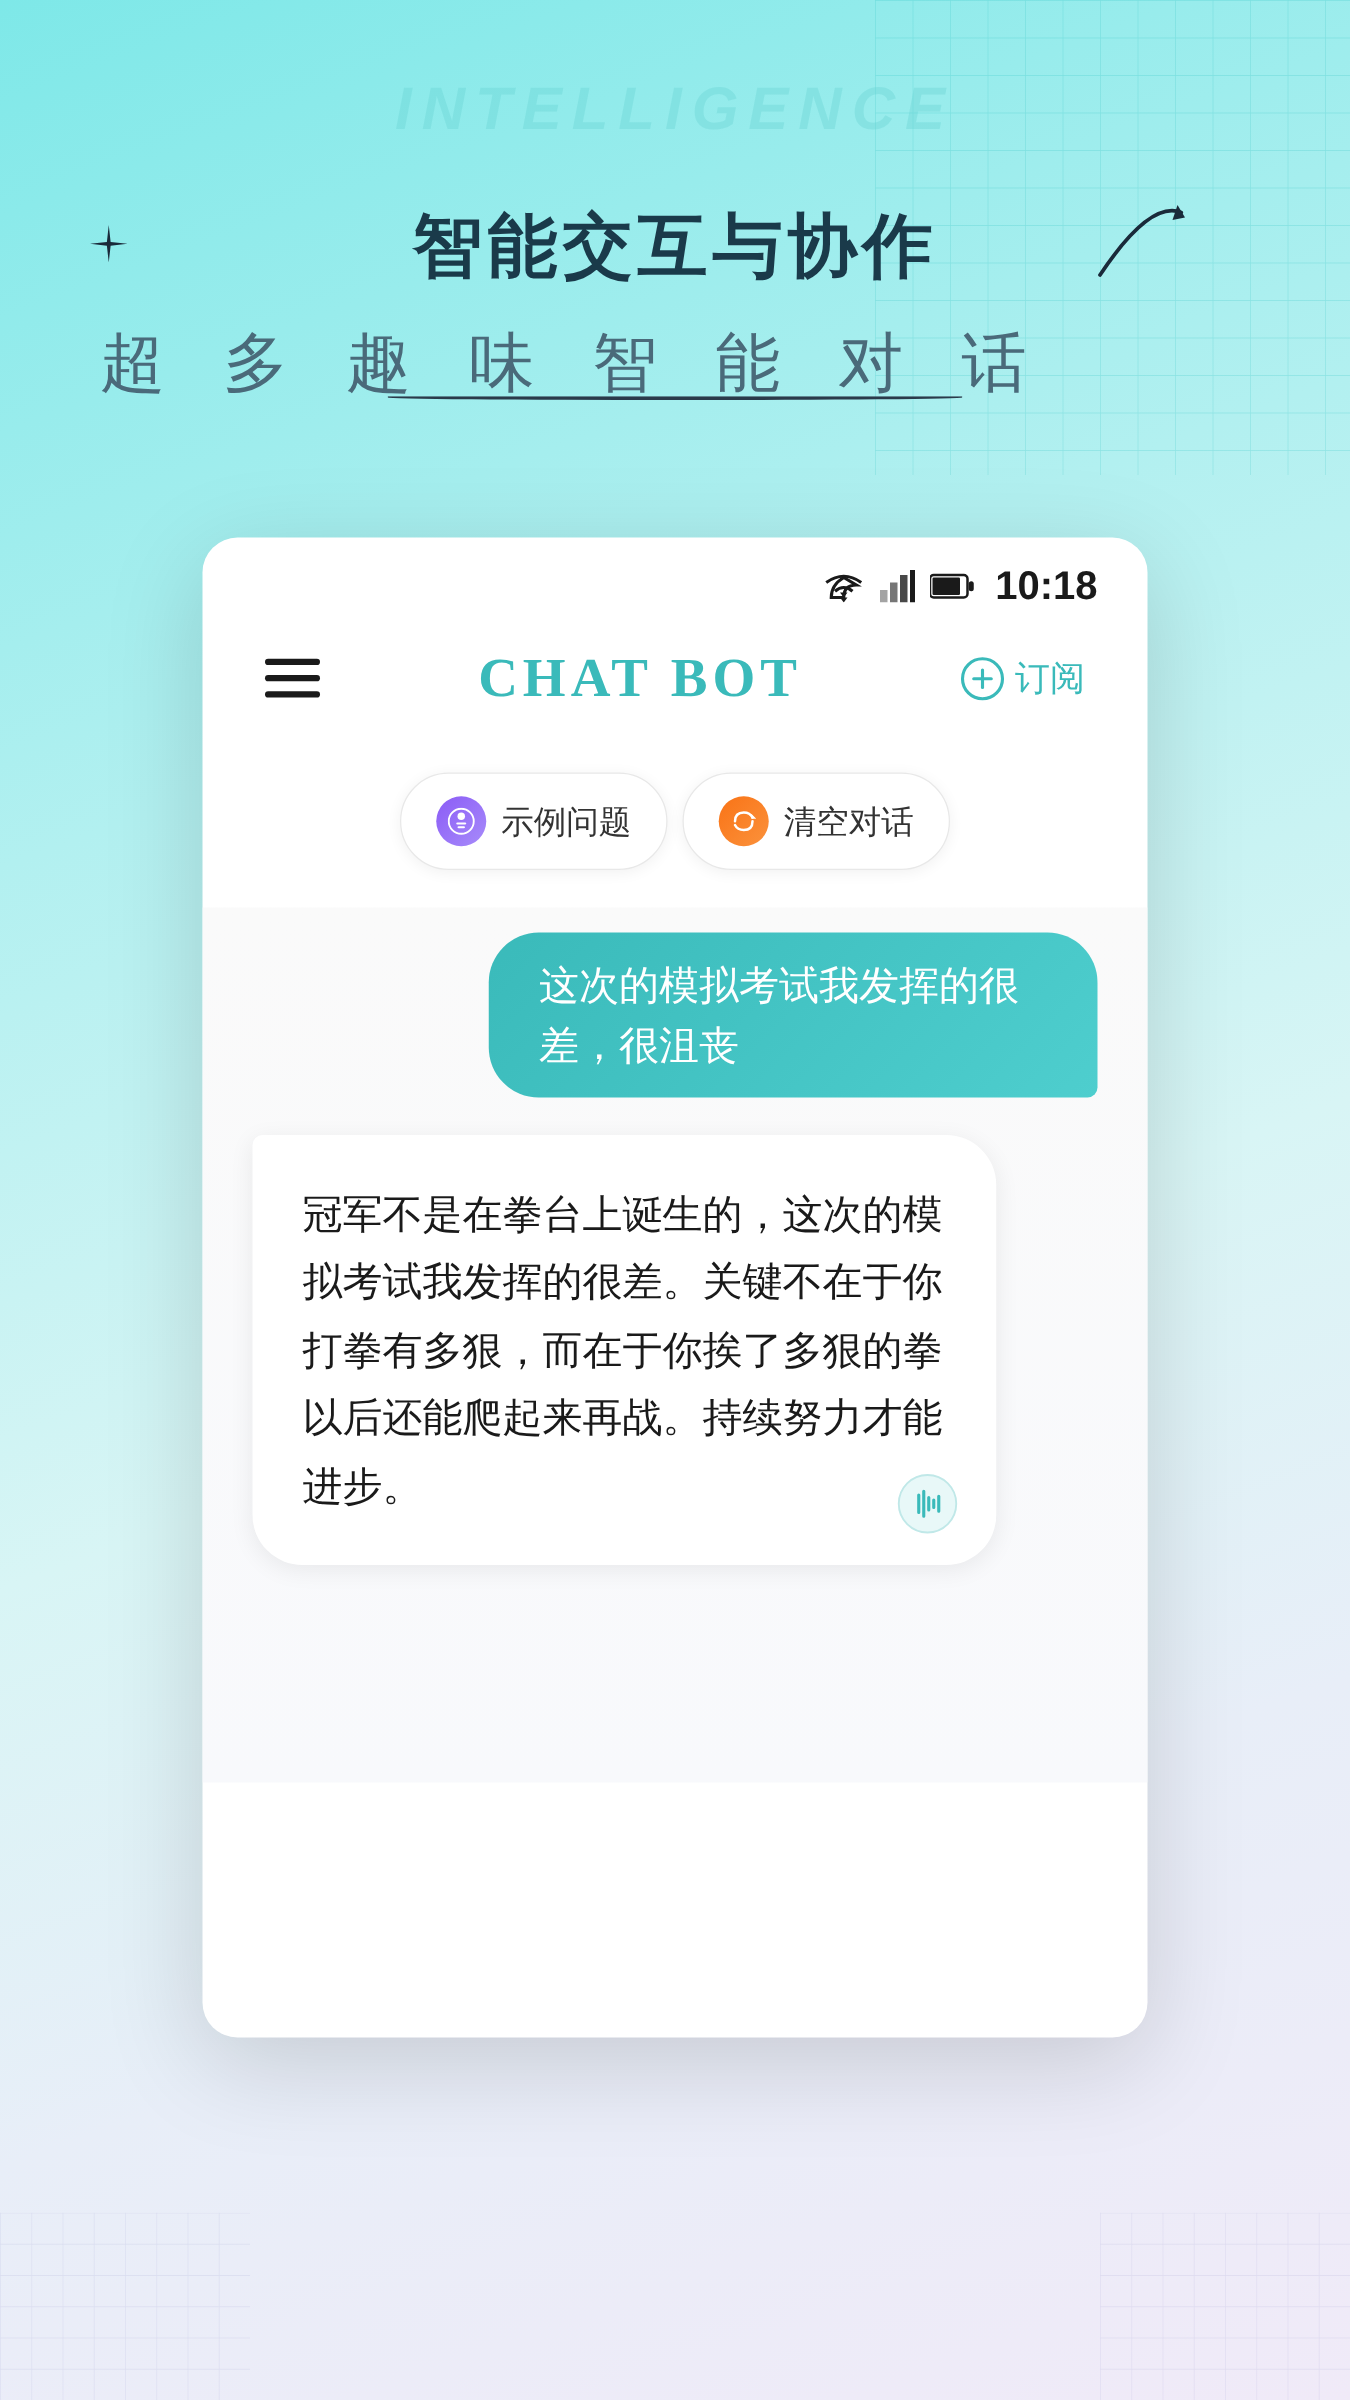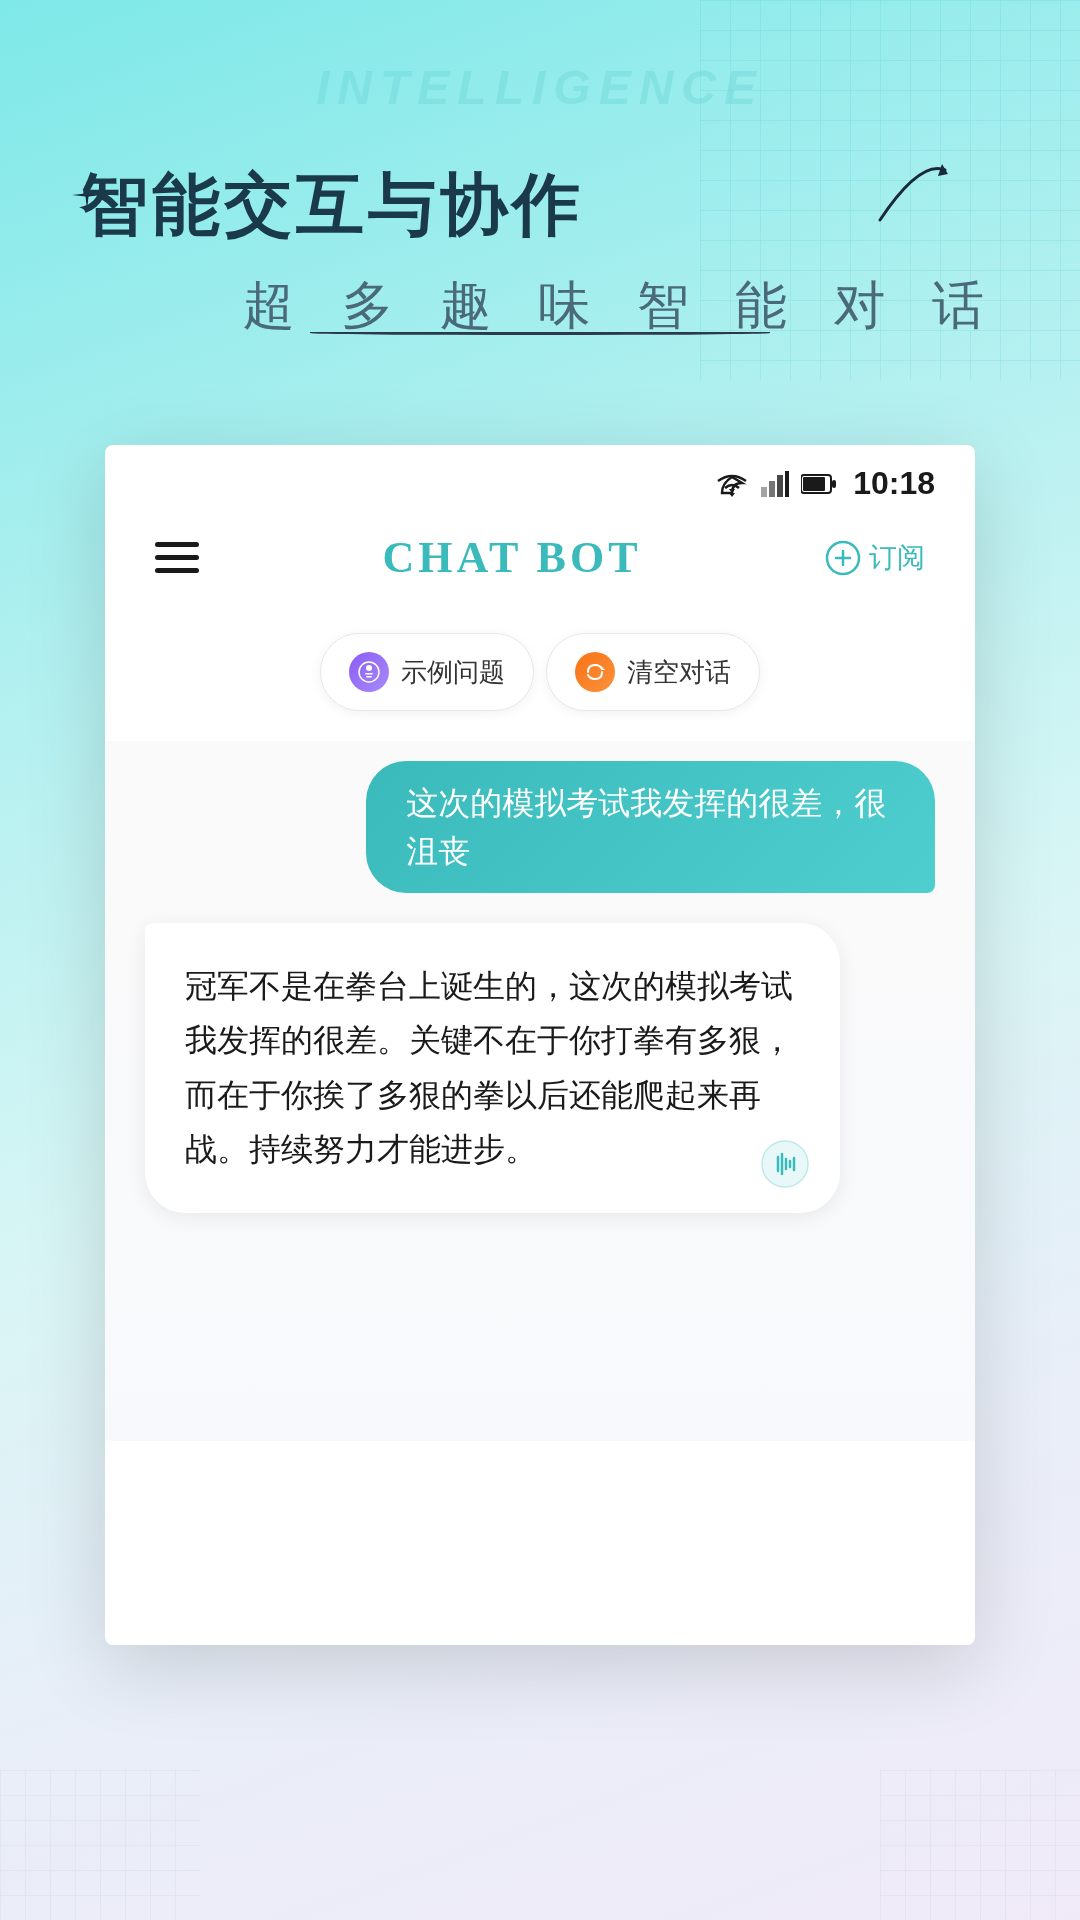--- a/index.html
+++ b/index.html
@@ -52,60 +52,61 @@
 
     .star-spark {
       position: absolute;
       top: 180px;
       left: 72px;
       width: 30px;
       height: 30px;
     }
 
     .main-title {
-      font-size: 68px;
+      font-size: 56px;
       font-weight: 900;
       color: #1a3a4a;
+      text-align: center;
       position: relative;
       margin-top: 80px;
       letter-spacing: 4px;
     }
 
     .arrow-decoration {
       position: absolute;
       right: 50px;
       top: -10px;
     }
 
     .subtitle {
       font-size: 52px;
       color: #4a6a7a;
-      text-align: right;
+      text-align: left;
       margin-top: 20px;
       letter-spacing: 16px;
       font-weight: 400;
     }
 
     .subtitle-underline {
       width: 460px;
       height: 4px;
       margin: 0 auto;
       border-bottom: 3px solid #2a3a4a;
       border-radius: 0 0 50% 50%;
       position: relative;
       top: -10px;
     }
 
     
     .phone-container {
       position: relative;
       margin: 40px auto 0;
-      width: 870px;
+      width: 756px;
       background: #ffffff;
-      border-radius: 8px;
+      border-radius: 28px;
       box-shadow: 0 20px 80px rgba(0,0,0,0.15);
       overflow: hidden;
       min-height: 1200px;
     }
 
     
     .status-bar {
       display: flex;
       justify-content: flex-end;
       align-items: center;

